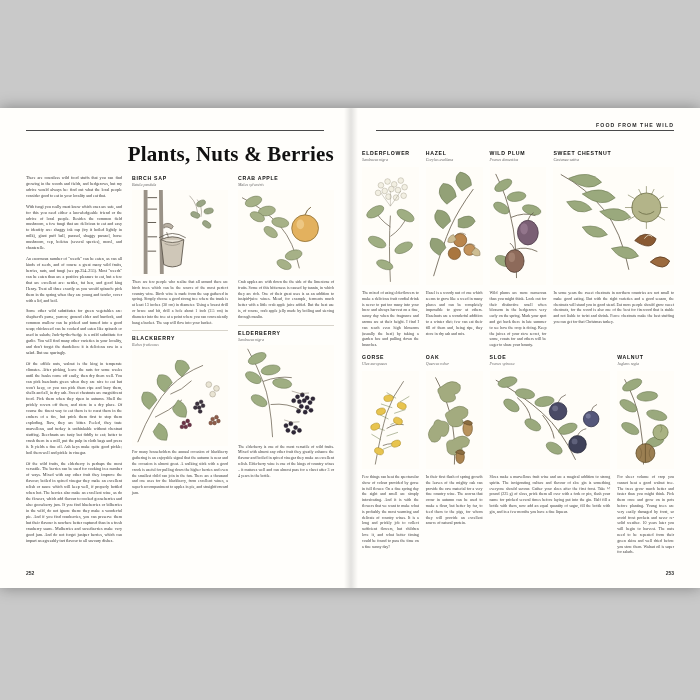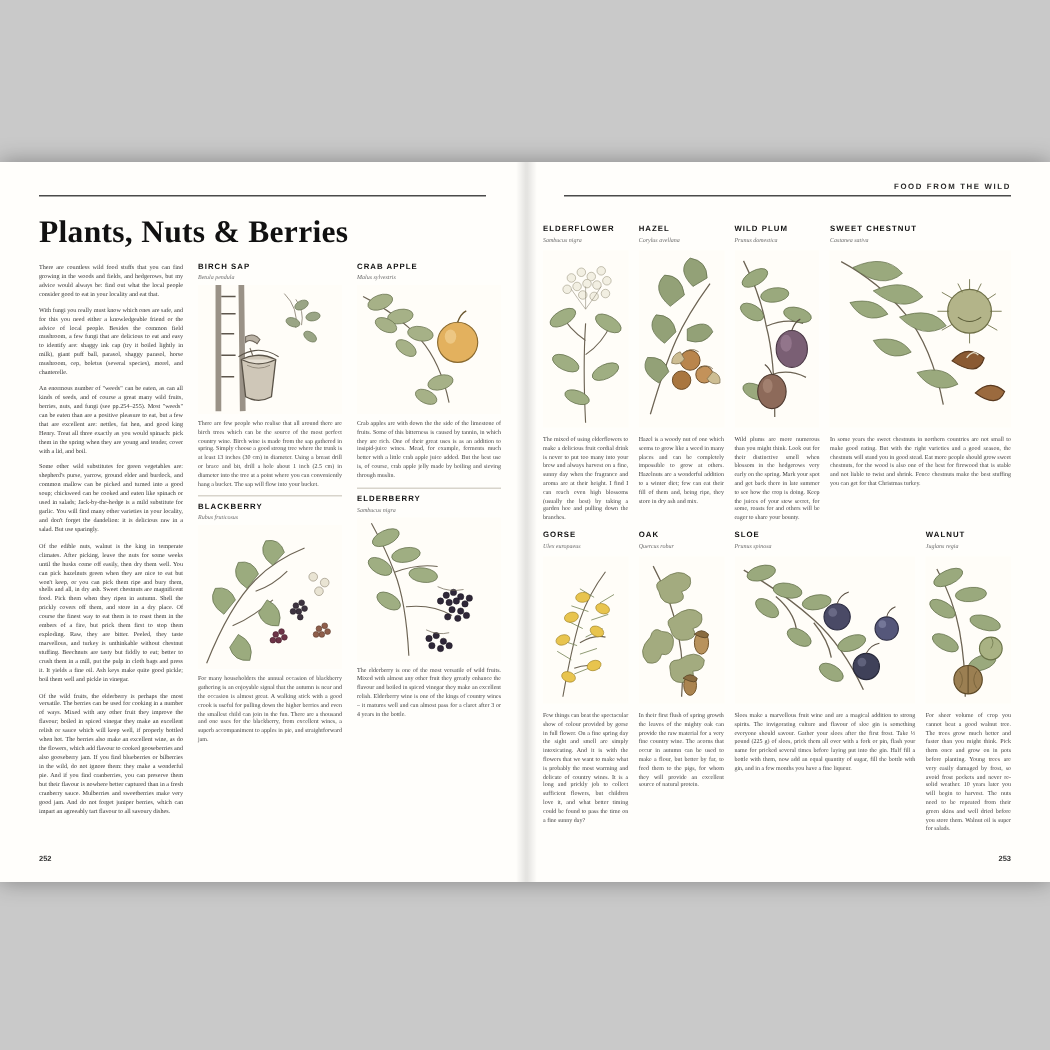--- a/index.html
+++ b/index.html
@@ -30,21 +30,21 @@
   .running-head{
     position:absolute;top:14px;right:26px;
     font-family:"Liberation Sans", sans-serif;
     font-size:5.2px;letter-spacing:1.1px;font-weight:700;color:#2a2a2a;
   }
   .rule-top{
     position:absolute;left:26px;right:26px;top:22px;height:1px;background:#4a4a4a;
   }
   .title{
     font-family:"Liberation Serif", serif;
-    font-size:21px;font-weight:700;color:#111;margin:8px 0 8px 0;letter-spacing:.2px;
+    font-size:21px;font-weight:700;color:#111;margin:8px 0 8px 0;letter-spacing:.2px;text-align:right;
   }
   
   .left-cols{display:flex;gap:10px;}
   .col{width:auto;}
   .body-col{width:96px;}
   .txt{
     font-size:4.1px;line-height:1.45;color:#333;text-align:justify;
     font-family:"Liberation Serif", serif;
   }
   .txt p{margin:0 0 5px 0;}

